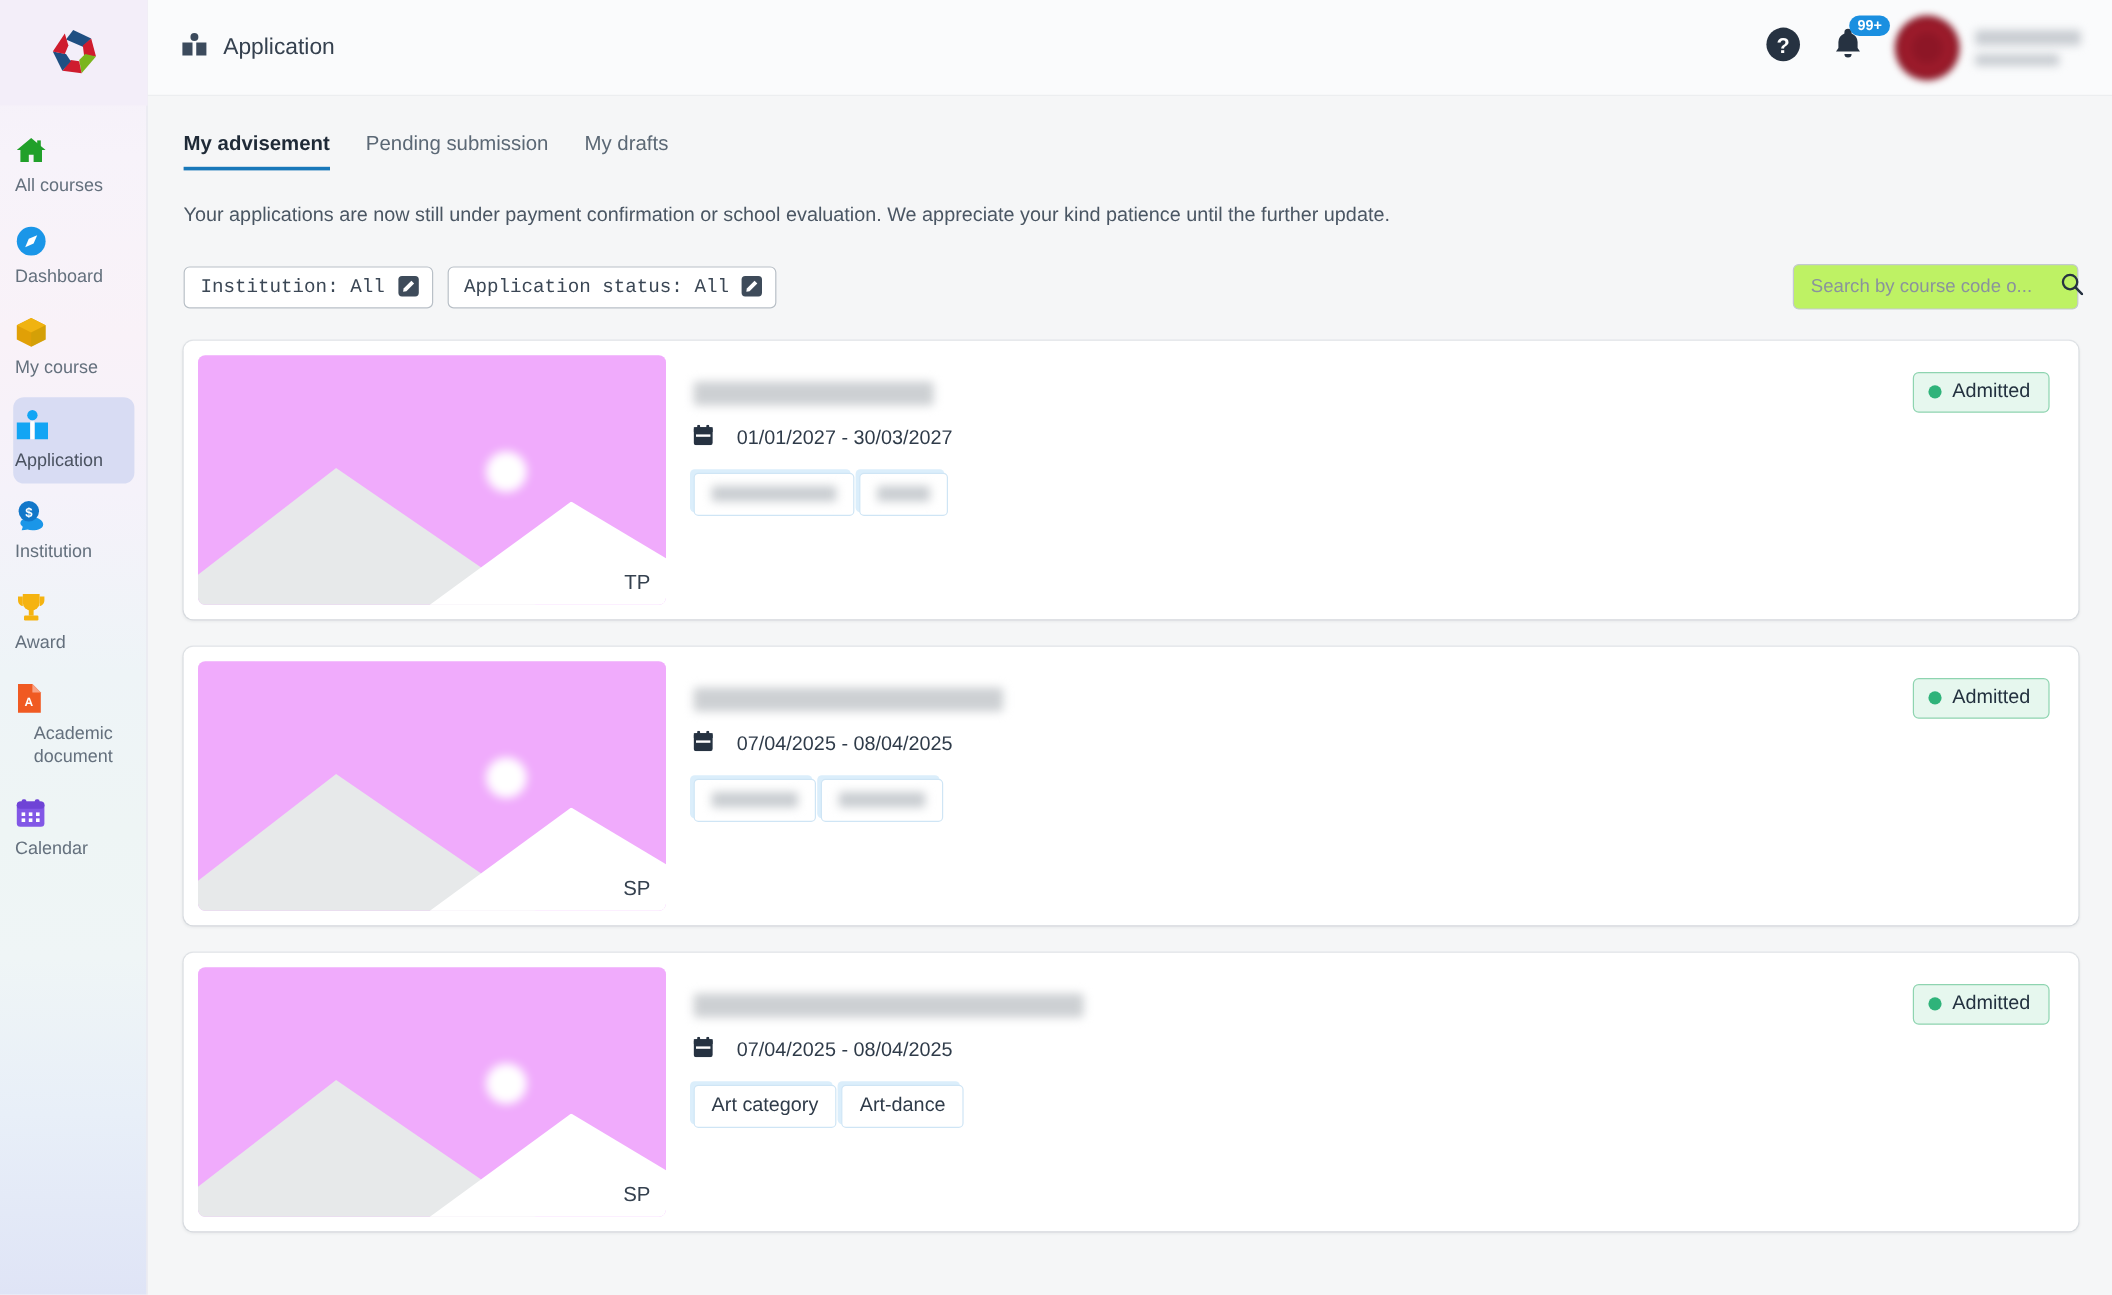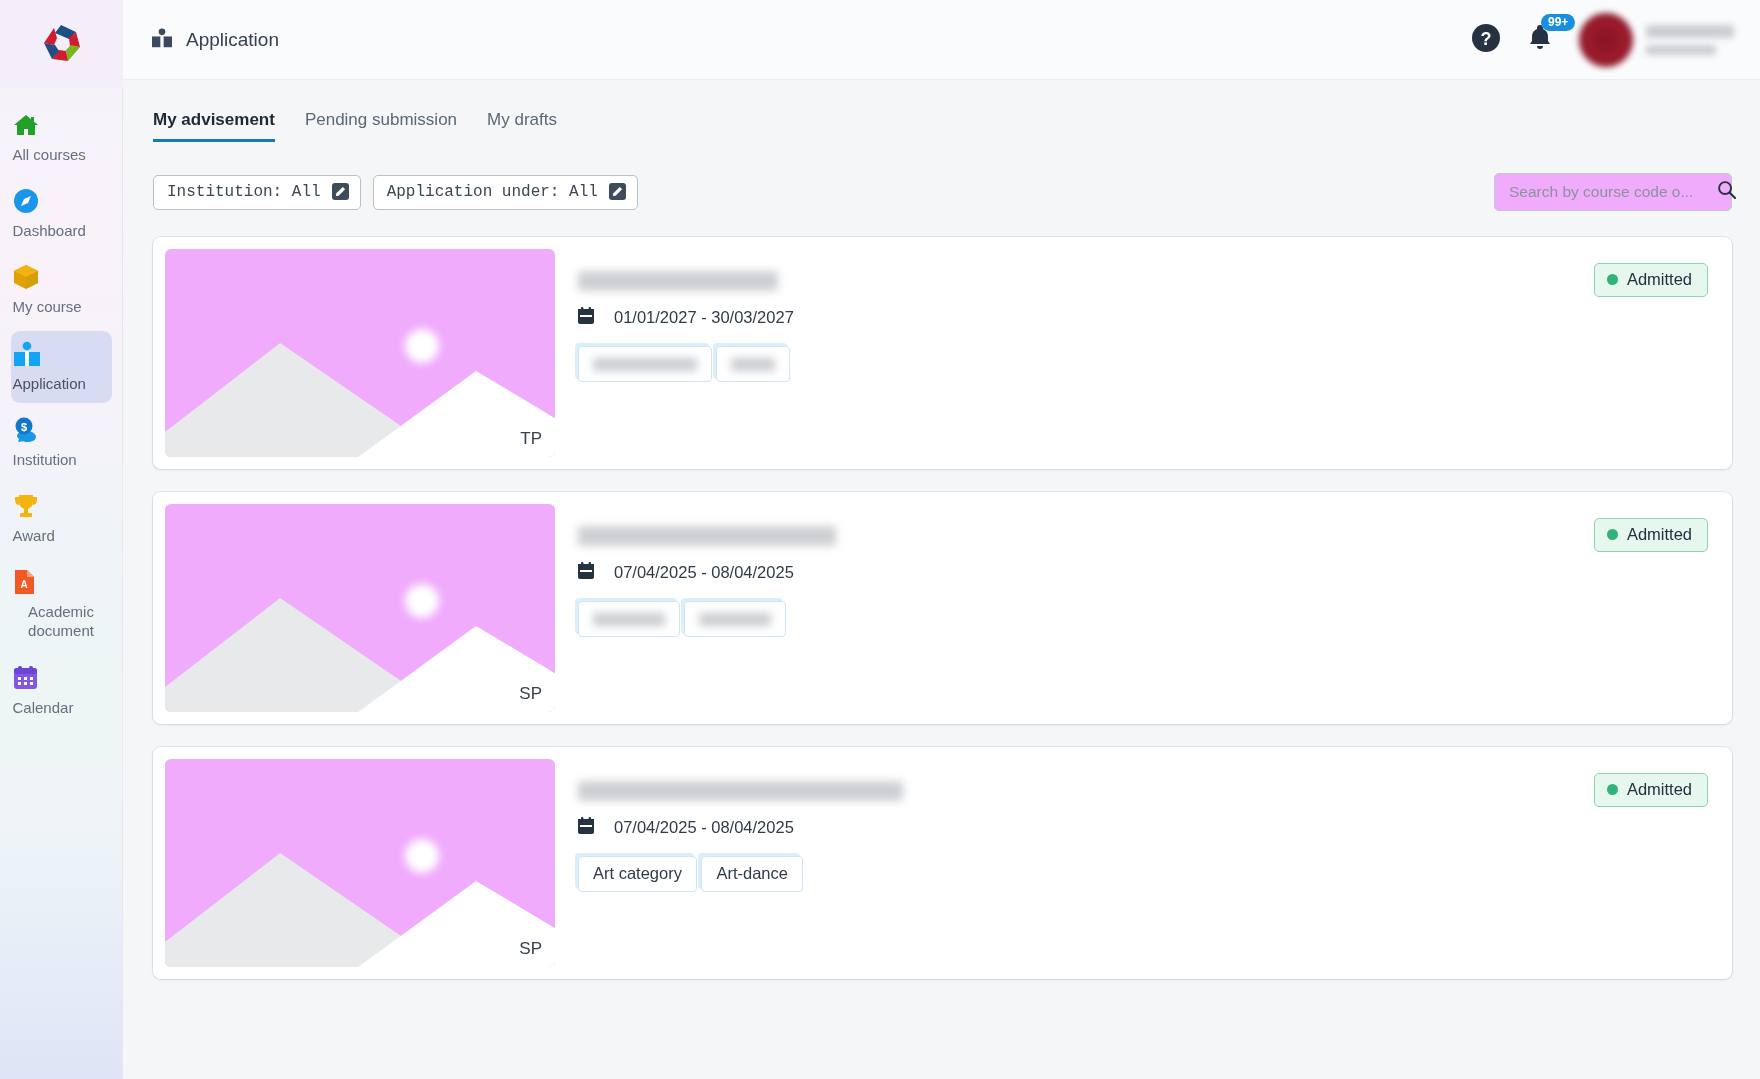--- a/index.html
+++ b/index.html
@@ -80,21 +80,21 @@
     display: flex; align-items: center; gap: 11px;
     border: 1px solid #b9c0c7; background: #fff; border-radius: 5px;
     padding: 7px 11px 8px 13px; font-size: 16px; color: #3b4755; cursor: pointer; font-family: Liberation Mono, monospace;
   }
   .chip-edit {
     width: 17px; height: 17px; background: #3e4b5a; border-radius: 3px;
     display: flex; align-items: center; justify-content: center;
   }
   .search {
     display: flex; align-items: center; gap: 8px;
-    border: 1px solid #c3c9cf; background: #f0abfc; border-radius: 5px;
+    border: 1px solid #c3c9cf; background: #bef264; border-radius: 5px;
     padding: 8px 13px 9px 14px; width: 238px; height: 38px;
   }
   .search input {
     border: 0; outline: 0; flex: 1; font-size: 15.5px; color: #3b4755;
     font-family: "Liberation Sans", sans-serif; background: transparent;
   }
   .search input::placeholder { color: #8a939c; }
 
   
   .cards { padding-top: 26px; display: flex; flex-direction: column; gap: 23px; }
@@ -312,33 +312,34 @@
     </header>
 
     <div class="content">
 
       <div class="tabs">
         <div class="tab active">My advisement</div>
         <div class="tab">Pending submission</div>
         <div class="tab">My drafts</div>
       </div>
 
+      <p class="notice">Your applications are now still under payment confirmation or school evaluation. We appreciate your kind patience until the further update.</p>
 
       <div class="filterbar">
         <div class="chips">
           <div class="chip">
             <span>Institution: All</span>
             <span class="chip-edit">
               <svg width="11" height="11" viewBox="0 0 12 12">
                   <path d="M8.5 1 11 3.5 4 10.5 1 11l.5-3z" fill="#fff"></path>
                 </svg>
             </span>
           </div>
           <div class="chip">
-            <span>Application under: All</span>
+            <span>Application status: All</span>
             <span class="chip-edit">
               <svg width="11" height="11" viewBox="0 0 12 12">
                   <path d="M8.5 1 11 3.5 4 10.5 1 11l.5-3z" fill="#fff"></path>
                 </svg>
             </span>
           </div>
         </div>
         <div class="search">
           <input type="text" placeholder="Search by course code o..." style="">
           <span>

